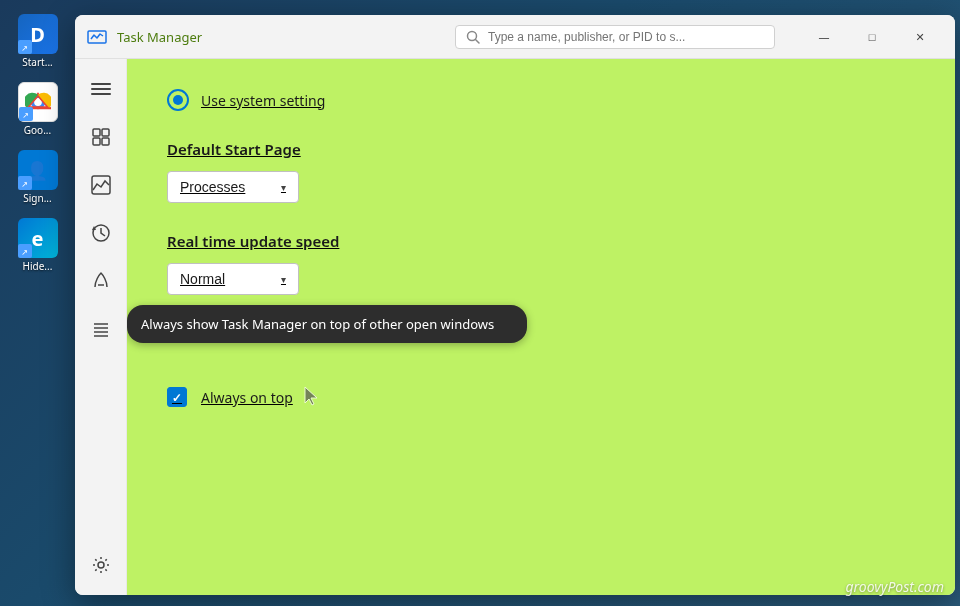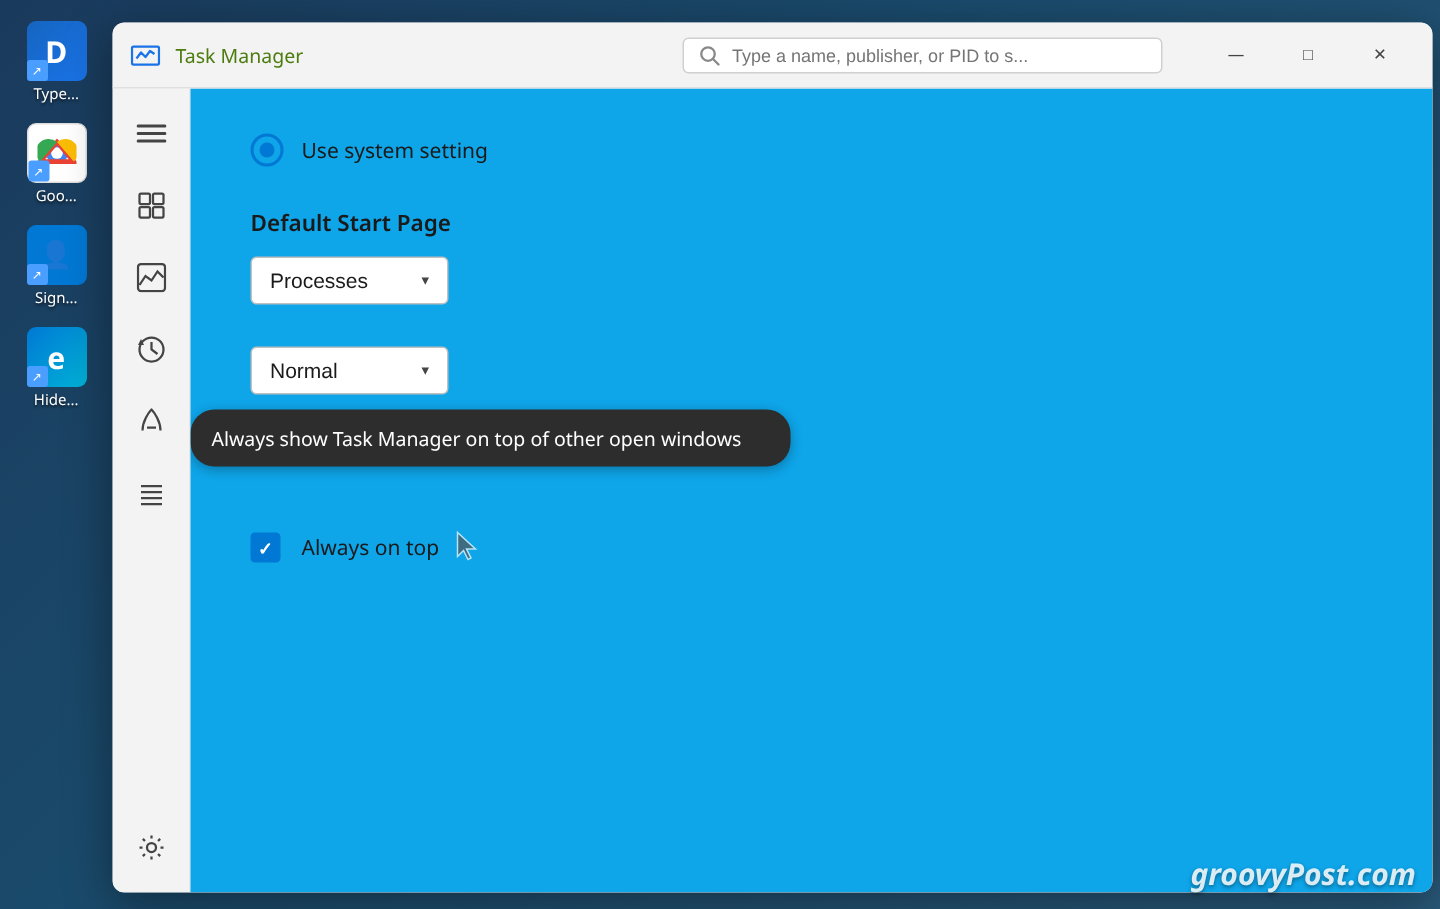--- a/index.html
+++ b/index.html
@@ -175,23 +175,24 @@
     }
 
     .sidebar-item svg {
       width: 20px;
       height: 20px;
     }
 
     
     .page-content {
       flex: 1;
-      background: #0ea5e9;
+      background: #bef264;
       padding: 30px 40px;
       overflow-y: auto;
+      text-decoration: underline;
     }
 
     
     .settings-section {
       margin-bottom: 28px;
     }
 
     .radio-row {
       display: flex;
       align-items: center;
@@ -305,24 +306,24 @@
     .checkbox-label {
       font-size: 14px;
       color: #1a1a1a;
     }
 
     
     .watermark {
       position: absolute;
       bottom: 10px;
       right: 16px;
-      font-size: 20px;
+      font-size: 14px;
       color: rgba(255,255,255,0.85);
       font-style: italic;
-      font-weight: 700;
+      font-weight: 400;
       text-shadow: 0 1px 3px rgba(0,0,0,0.4);
     }
 
     
     .title-controls {
       display: flex;
       gap: 2px;
       margin-left: 4px;
     }
 
@@ -341,21 +342,21 @@
 <body>
 
 <div class="desktop"></div>
 
 <div class="desktop-icons">
   <div class="desktop-icon">
     <div class="icon-img" style="background: linear-gradient(135deg, #1565c0, #1a73e8);">
       <span style="color:white; font-size:20px; font-weight:bold;">D</span>
       <div class="arrow-badge">↗</div>
     </div>
-    <span class="icon-label">Type...</span>
+    <span class="icon-label">Start...</span>
   </div>
   <div class="desktop-icon">
     <div class="icon-img" style="background: white; border: 1px solid #ddd;">
       <svg width="26" height="26" viewBox="0 0 100 100">
         <circle cx="50" cy="50" r="28" fill="#4285f4"></circle>
         <circle cx="50" cy="50" r="15" fill="white"></circle>
         <path d="M50 22 L93 72 L7 72 Z" fill="none" stroke="#ea4335" stroke-width="12"></path>
         <path d="M50 22 A28 28 0 0 1 93 72" fill="#fbbc05" stroke="none"></path>
         <path d="M7 72 A28 28 0 0 1 50 22" fill="#34a853" stroke="none"></path>
       </svg>
@@ -474,20 +475,21 @@
 
       <div class="settings-section">
         <div class="section-heading">Default Start Page</div>
         <button class="dropdown-btn">
           <span>Processes</span>
           <span class="chevron-down">▾</span>
         </button>
       </div>
 
       <div class="settings-section">
+        <div class="section-heading">Real time update speed</div>
         <button class="dropdown-btn">
           <span>Normal</span>
           <span class="chevron-down">▾</span>
         </button>
       </div>
 
       <div class="tooltip-container">
         <div class="tooltip-box">
           <span>Always show Task Manager on top of other open windows</span>
         </div>

